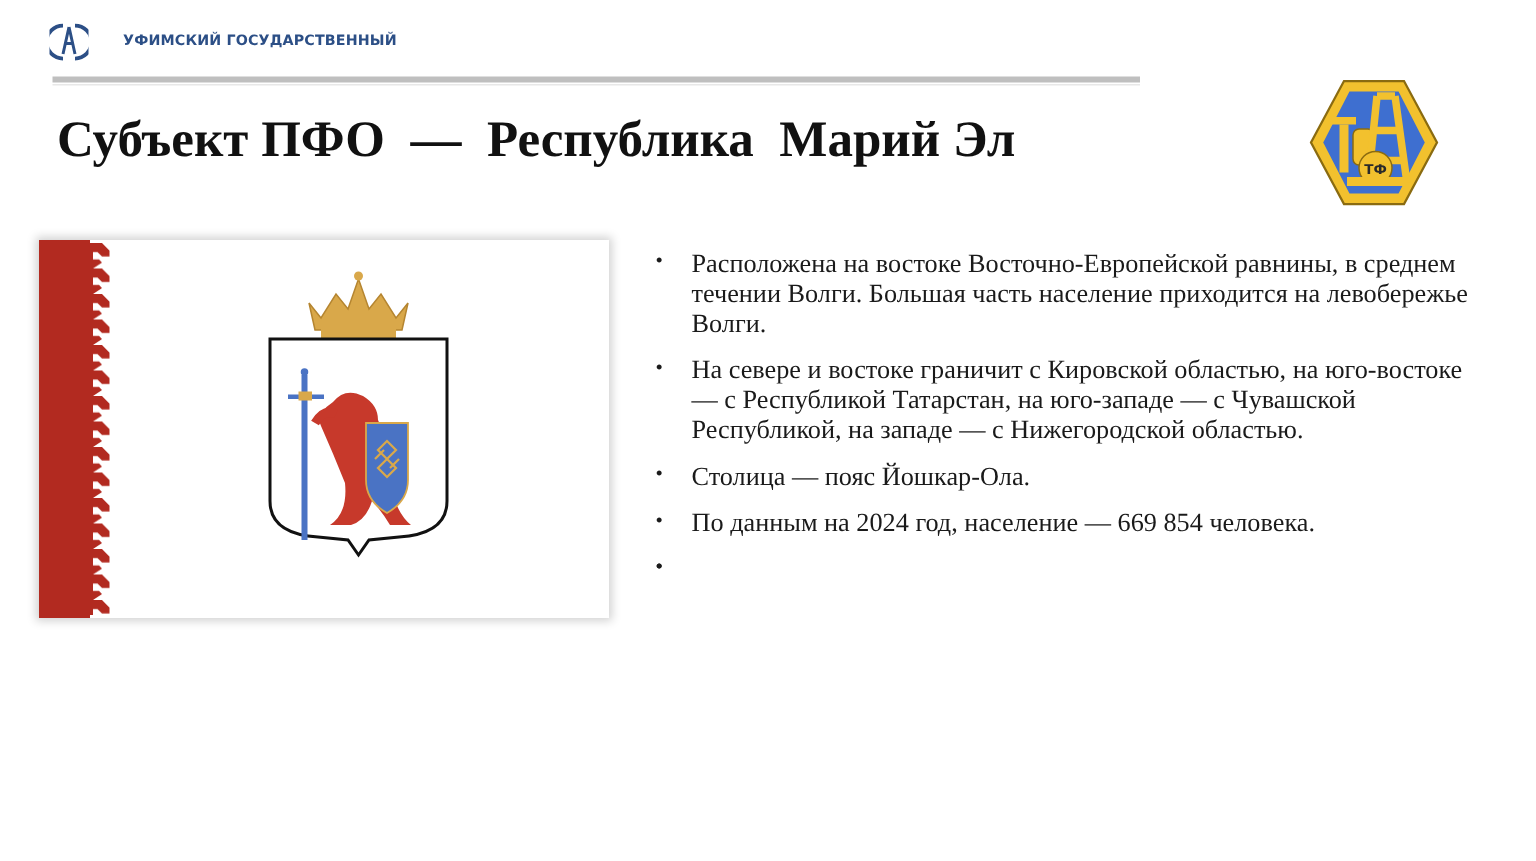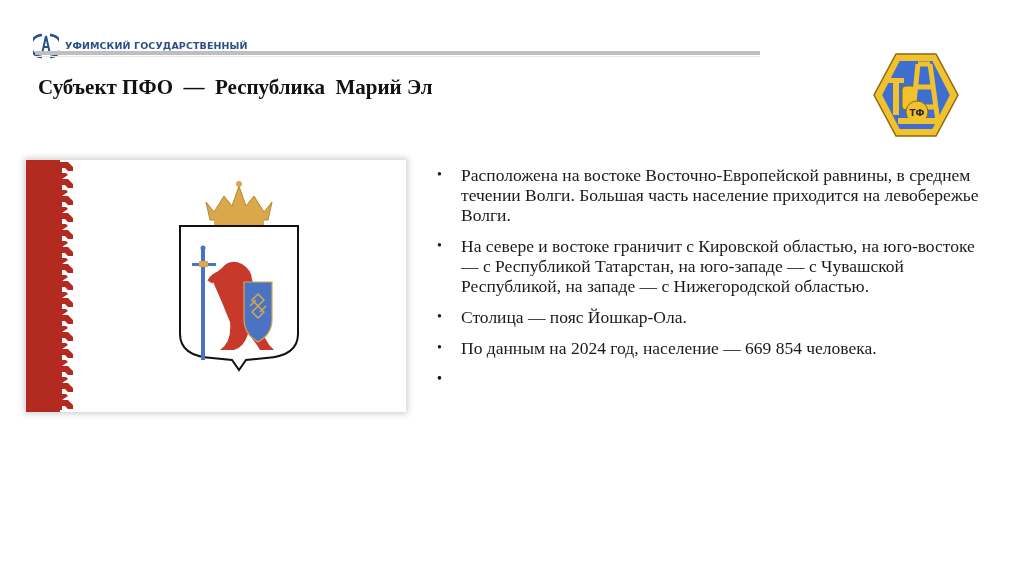--- a/index.html
+++ b/index.html
@@ -1,22 +1,22 @@
 <!DOCTYPE html>
 <html><head>
 <meta charset="utf-8">
 <style>
   html, body { margin:0; padding:0; }
   body { width:1024px; height:574px; background:#ffffff; position:relative; overflow:hidden; font-family:"Liberation Serif", serif; }
-  .uni-logo { position:absolute; left:33px; top:32px; display:flex; align-items:center; gap:6px; }
+  .uni-logo { position:absolute; left:33px; top:14px; display:flex; align-items:center; gap:23px; }
   .uni-logo svg { display:block; }
   .uni-name { font-family:"DejaVu Sans", sans-serif; font-weight:bold; font-size:9.5px; line-height:12px; color:#2c4f86; letter-spacing:0.1px; }
   .divider { position:absolute; left:35px; top:51px; width:725px; height:4px; background:#bfbfbf; }
   .divider2 { position:absolute; left:35px; top:56px; width:725px; height:1px; background:#e8e8e8; }
-  .title { position:absolute; left:38px; top:75px; font-family:"Liberation Serif", serif; font-weight:bold; font-size:21px; color:#111; white-space:pre; }
+  .title { position:absolute; left:38px; top:75px; font-family:"Liberation Serif", serif; font-weight:bold; font-size:34px; color:#111; white-space:pre; }
   .badge { position:absolute; left:872px; top:52px;text-decoration:underline; }
   .flag-wrap { position:absolute; left:26px; top:160px; width:380px; height:252px; box-shadow:0 0 6px 2px rgba(0,0,0,0.18); background:#fff; }
   .flag-stripe { position:absolute; left:0; top:0; width:34px; height:100%; background:#b22a20; }
   .ornament { position:absolute; left:32px; top:2px; width:16px; height:248px; }
   .emblem { position:absolute; left:148px; top:12px; }
   .bullets { position:absolute; left:437px; top:165px; width:545px; list-style:none; margin:0; padding:0; }
   .bullets li { position:relative; padding-left:24px; font-size:17.5px; line-height:20px; color:#1a1a1a; margin-bottom:11px; }
   .bullets li .dot { position:absolute; left:0; top:0; font-size:14px; }
 </style>
 </head>

